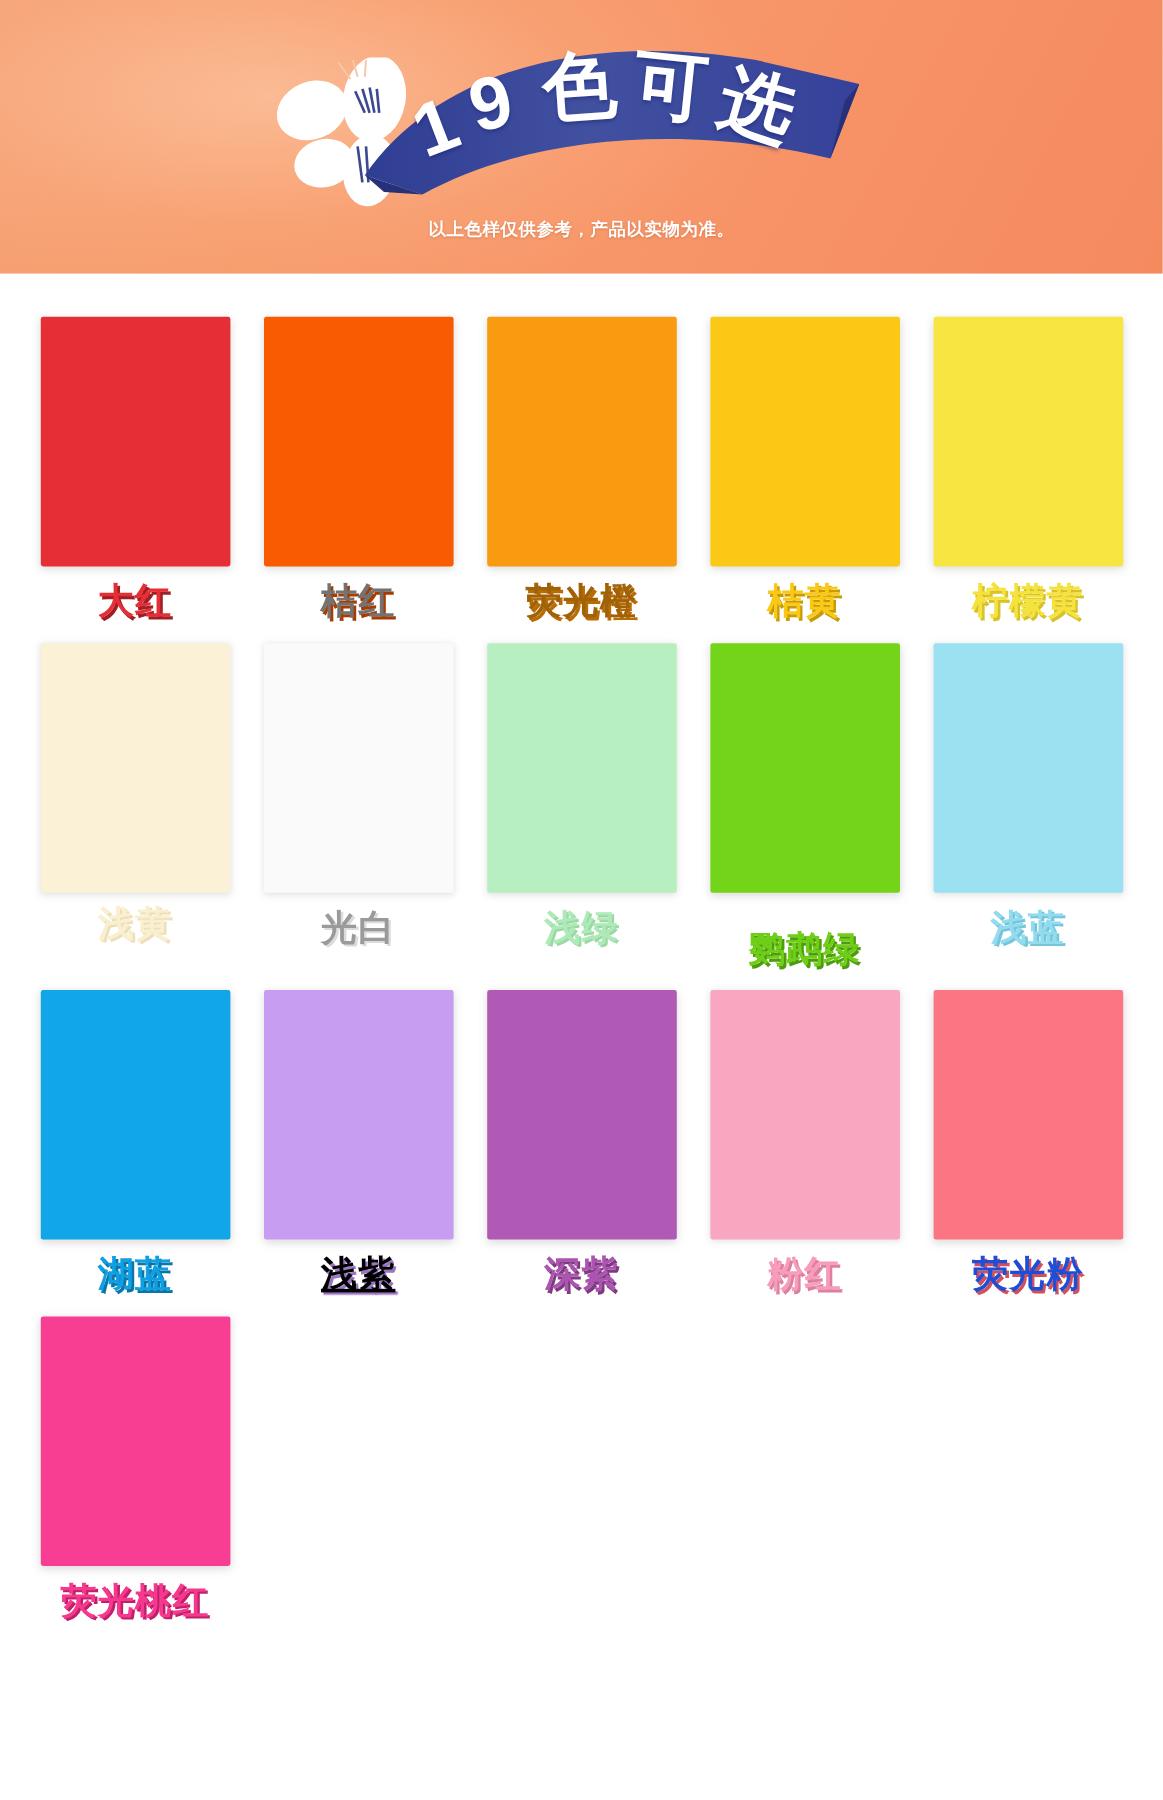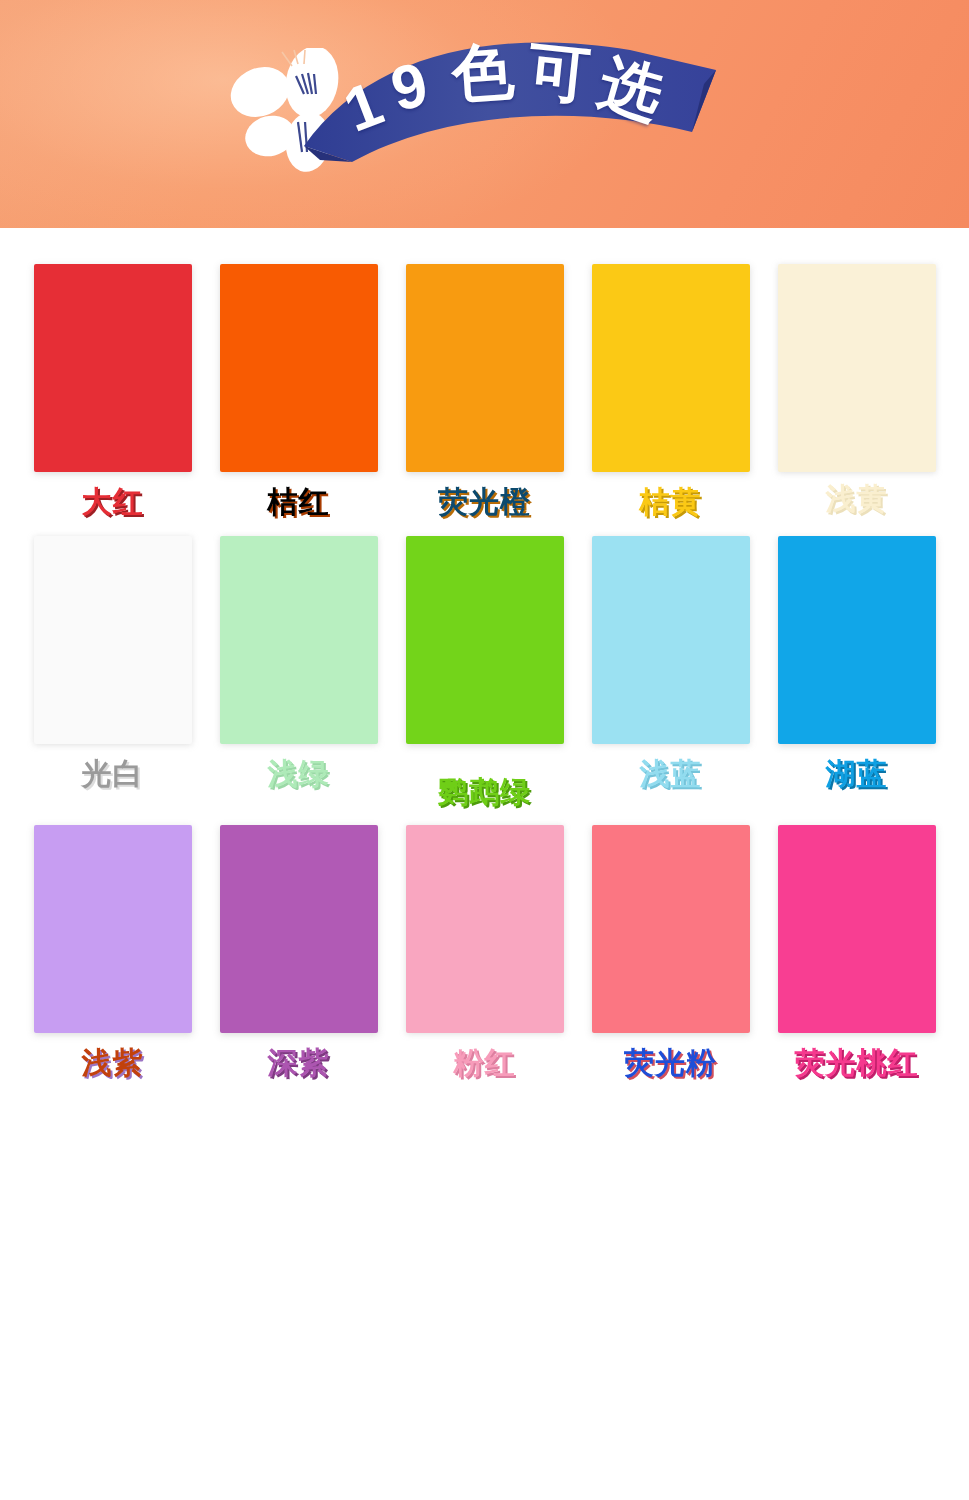--- a/index.html
+++ b/index.html
@@ -219,40 +219,45 @@
       </svg>
       <div class="banner-title">
         <span class="bt1">1</span>
         <span class="bt2">9</span>
         <span class="bt3">色</span>
         <span class="bt4">可</span>
         <span class="bt5">选</span>
       </div>
     </div>
 
+    <div class="subtitle">以上色样仅供参考，产品以实物为准。</div>
   </div>
 
   <div class="grid" id="grid">
       <div class="cell">
         <div class="swatch" style="background: rgb(230, 46, 54);"></div>
         <div class="label" style="color: rgb(230, 46, 54); text-shadow: rgb(158, 31, 36) 2px 2px 0px;">大红</div>
       </div>
       <div class="cell">
         <div class="swatch" style="background: rgb(248, 91, 2);"></div>
-        <div class="label" style="color: #000000; text-shadow: rgb(168, 60, 0) 2px 2px 0px;">桔红</div>
+        <div class="label" style="color: #737373; text-shadow: rgb(168, 60, 0) 2px 2px 0px;">桔红</div>
       </div>
       <div class="cell">
         <div class="swatch" style="background: rgb(248, 155, 16);"></div>
-        <div class="label" style="color: #0c4a6e; text-shadow: rgb(184, 108, 6) 2px 2px 0px;">荧光橙</div>
+        <div class="label" style="color: #a16207; text-shadow: rgb(184, 108, 6) 2px 2px 0px;">荧光橙</div>
       </div>
       <div class="cell">
         <div class="swatch" style="background: rgb(251, 201, 21);"></div>
         <div class="label" style="color: rgb(251, 201, 21); text-shadow: rgb(199, 154, 8) 2px 2px 0px;">桔黄</div>
       </div>
       <div class="cell">
+        <div class="swatch" style="background: rgb(247, 230, 66);"></div>
+        <div class="label" style="color: rgb(245, 226, 60); text-shadow: rgb(214, 194, 44) 2px 2px 0px;">柠檬黄</div>
+      </div>
+      <div class="cell">
         <div class="swatch pale" style="background: rgb(250, 241, 215);"></div>
         <div class="label" style="color: rgb(250, 239, 207); text-shadow: rgb(236, 224, 187) 2px 2px 0px; font-family: Liberation Mono, monospace;">浅黄</div>
       </div>
       <div class="cell">
         <div class="swatch pale" style="background: rgb(250, 250, 250);"></div>
         <div class="label" style="color: rgb(154, 154, 154); text-shadow: rgb(220, 220, 220) 2px 2px 0px;">光白</div>
       </div>
       <div class="cell">
         <div class="swatch pale" style="background: rgb(184, 239, 192);"></div>
         <div class="label" style="color: rgb(174, 234, 184); text-shadow: rgb(155, 216, 166) 2px 2px 0px;">浅绿</div>
@@ -264,21 +269,21 @@
       <div class="cell">
         <div class="swatch pale" style="background: rgb(155, 225, 242);"></div>
         <div class="label" style="color: rgb(146, 220, 239); text-shadow: rgb(117, 196, 218) 2px 2px 0px;">浅蓝</div>
       </div>
       <div class="cell">
         <div class="swatch" style="background: rgb(17, 166, 232);"></div>
         <div class="label" style="color: rgb(15, 160, 227); text-shadow: rgb(10, 117, 168) 2px 2px 0px;">湖蓝</div>
       </div>
       <div class="cell">
         <div class="swatch" style="background: rgb(199, 157, 242);"></div>
-        <div class="label" style="color: #c2410c; text-shadow: rgb(155, 116, 196) 2px 2px 0px;">浅紫</div>
+        <div class="label" style="color: #000000; text-shadow: rgb(155, 116, 196) 2px 2px 0px; text-decoration: underline;">浅紫</div>
       </div>
       <div class="cell">
         <div class="swatch" style="background: rgb(177, 90, 181);"></div>
         <div class="label" style="color: rgb(172, 85, 176); text-shadow: rgb(125, 58, 128) 2px 2px 0px;">深紫</div>
       </div>
       <div class="cell">
         <div class="swatch pale" style="background: rgb(249, 166, 192);"></div>
         <div class="label" style="color: rgb(247, 156, 186); text-shadow: rgb(221, 127, 160) 2px 2px 0px;">粉红</div>
       </div>
       <div class="cell">

